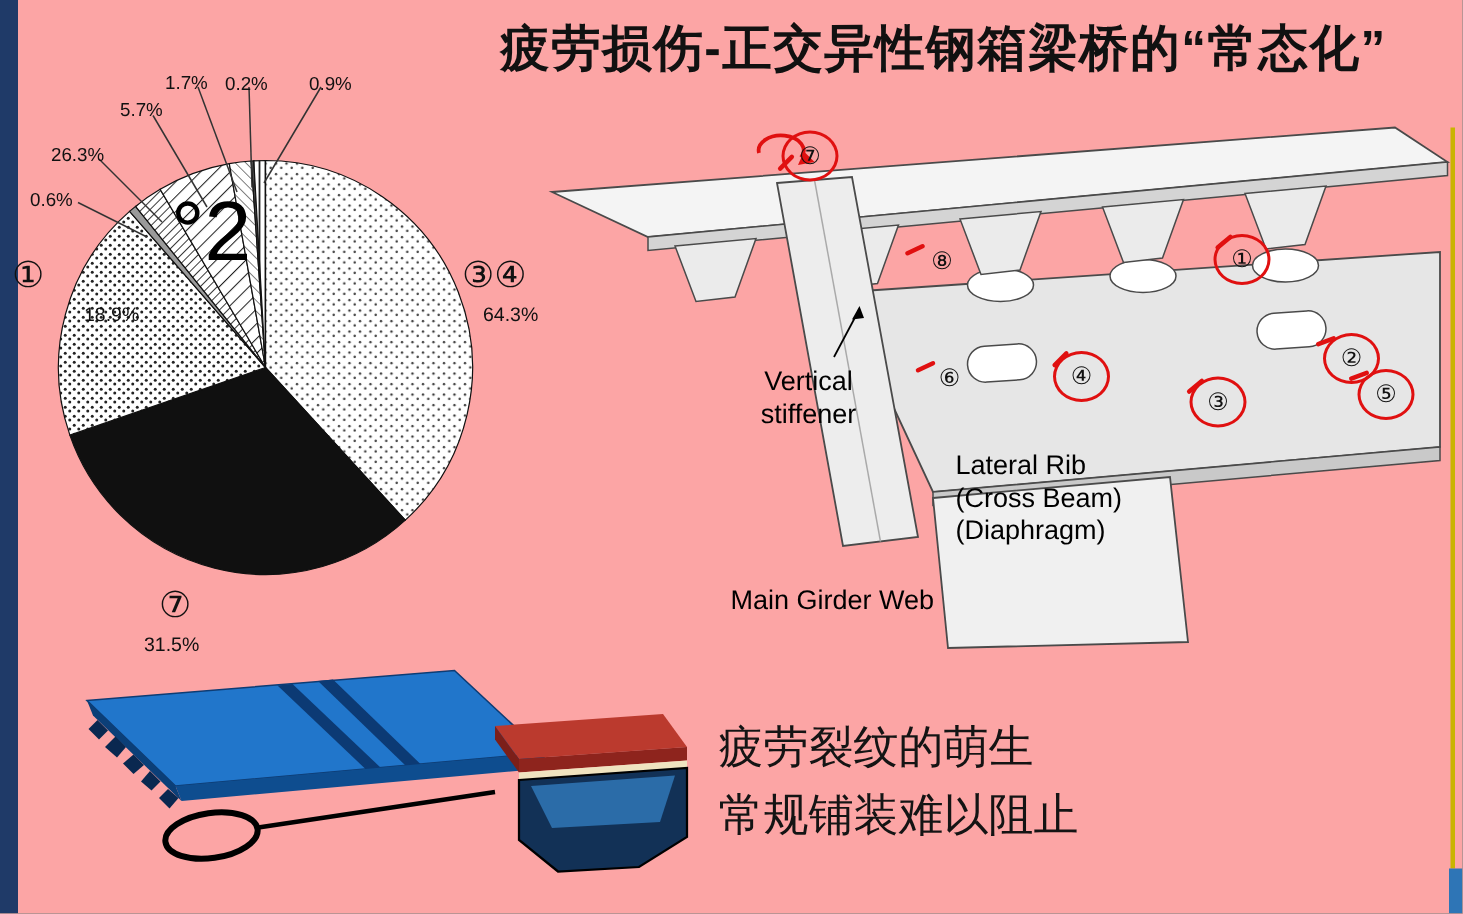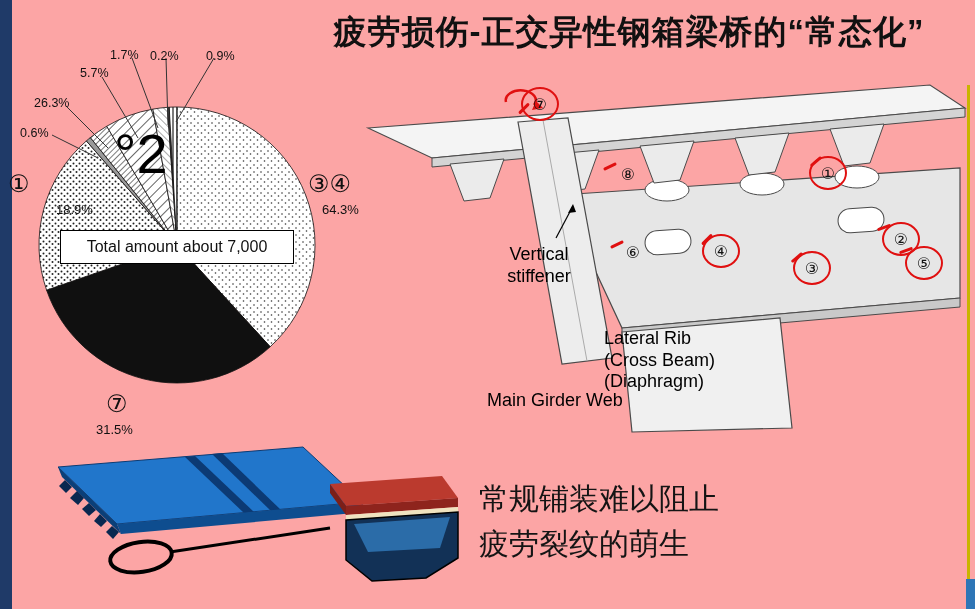--- a/index.html
+++ b/index.html
@@ -103,23 +103,20 @@
 
     <div class="small-pct" style="left:20px; top:96px;">0.6%</div>
     <div class="small-pct" style="left:34px; top:66px;">26.3%</div>
     <div class="small-pct" style="left:80px; top:36px;">5.7%</div>
     <div class="small-pct" style="left:110px;top:18px;">1.7%</div>
     <div class="small-pct" style="left:150px;top:19px;">0.2%</div>
     <div class="small-pct" style="left:206px;top:19px;">0.9%</div>
 
     <div class="big-two">°2</div>
 
-    <div class="total-box">
-      <span>Total amount about 7,000</span>
-    </div>
   </div>
 
   <svg class="diagram-svg" width="615" height="355" viewBox="0 0 615 355">
 
     <polygon points="200,115 600,88 600,218 262,248" fill="#e6e6e6" stroke="#4a4a4a" stroke-width="1.2"></polygon>
     <polygon points="262,248 600,218 600,227 262,257" fill="#c9c9c9" stroke="#4a4a4a" stroke-width="1"></polygon>
     <ellipse cx="307" cy="110" rx="22" ry="11" fill="#fff" stroke="#4a4a4a"></ellipse>
     <ellipse cx="402" cy="104" rx="22" ry="11" fill="#fff" stroke="#4a4a4a"></ellipse>
     <ellipse cx="497" cy="97" rx="22" ry="11" fill="#fff" stroke="#4a4a4a"></ellipse>
     <rect x="285" y="150" width="46" height="24" rx="12" fill="#fff" stroke="#4a4a4a" transform="rotate(-4 308 162)"></rect>
@@ -140,21 +137,21 @@
     <line x1="183" y1="40" x2="227" y2="281" stroke="#aaaaaa" stroke-width="1"></line>
 
     <line x1="196" y1="158" x2="213" y2="126" stroke="#000" stroke-width="1.2"></line>
     <polygon points="213,124 208,133 216,132" fill="#000"></polygon>
 
     <path d="M 146,22 a 15,10 0 1 1 28,3" fill="none" stroke="#e01010" stroke-width="2.5"></path>
     <polygon points="176,21 183,28 172,30" fill="#e01010"></polygon>
   </svg>
 
   <div class="diag-label" style="left:506px;top:244px;width:66px;text-align:center;">Vertical stiffener</div>
-  <div class="diag-label" style="left:604px;top:300px;margin-top:28px;">
+  <div class="diag-label" style="left:637px;top:300px;">
     <div>Lateral Rib</div>
     <div>(Cross Beam)</div>
     <div>(Diaphragm)</div>
   </div>
   <div class="diag-label" style="left:487px;top:390px;">Main Girder Web</div>
 
   <div class="marker-layer" id="marker-layer">
       <div class="marker circled" style="left: 521px; top: 87px;">⑦</div>
       <div class="marker" style="left: 611px; top: 159px;">⑧</div>
       <div class="marker circled" style="left: 809px; top: 156px;">①</div>
@@ -192,17 +189,17 @@
 
     <polygon points="300,46 412,38 428,60 316,68" fill="#bb3a2e"></polygon>
     <polygon points="316,68 428,60 428,69 316,77" fill="#8e241d"></polygon>
     <polygon points="300,46 316,68 316,77 300,55" fill="#7c1f19"></polygon>
     <polygon points="316,77 428,69 428,74 316,82" fill="#efe3c0"></polygon>
     <polygon points="316,82 428,74 428,120 396,140 342,143 316,122" fill="#123156" stroke="#000" stroke-width="1.5"></polygon>
     <polygon points="324,86 420,79 410,110 338,114" fill="#2b6ca8"></polygon>
   </svg>
 
   <div class="caption">
+    <div>疲劳裂纹的萌生</div>
     <div>常规铺装难以阻止</div>
-    <div>疲劳裂纹的萌生</div>
   </div>
 
 </div>
 
 </body></html>

